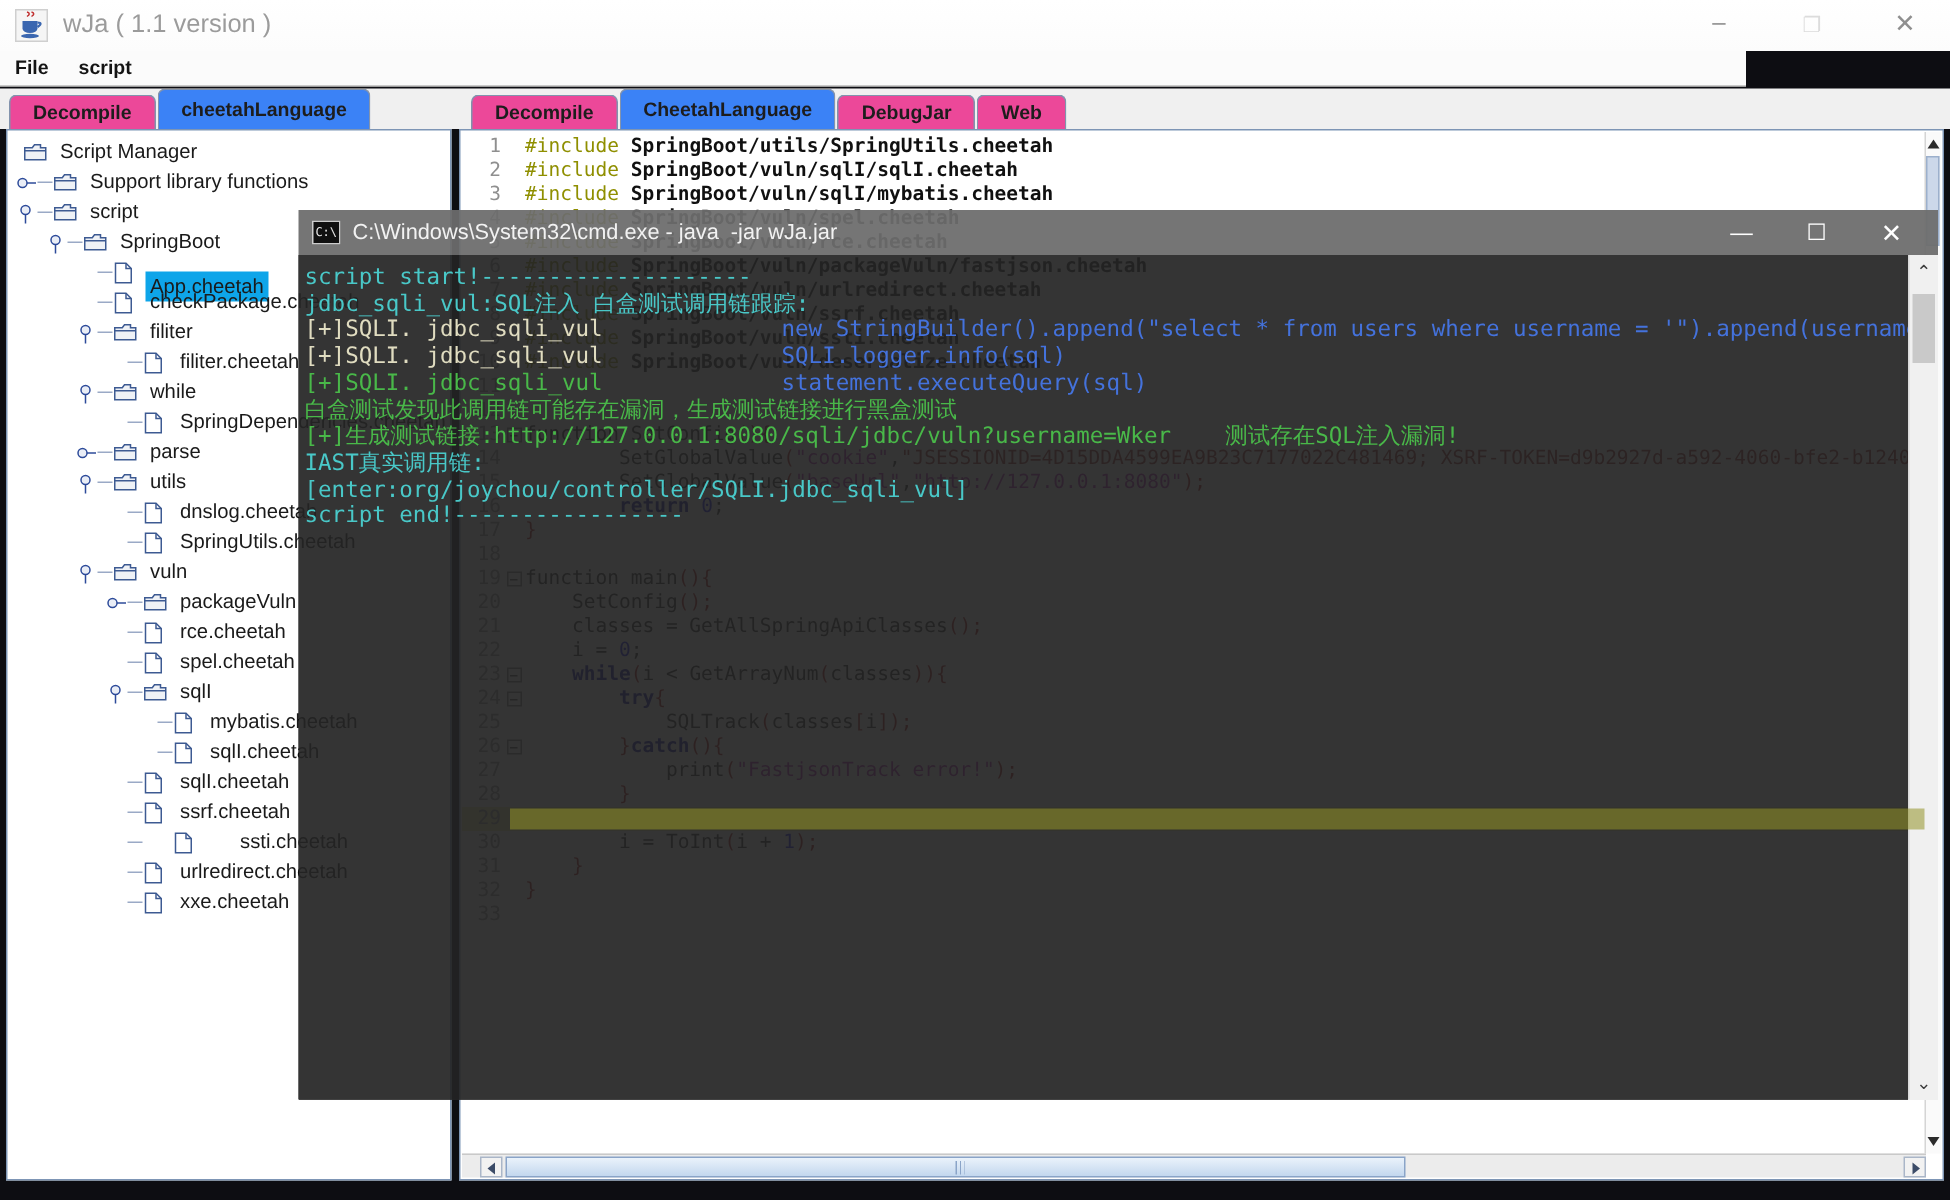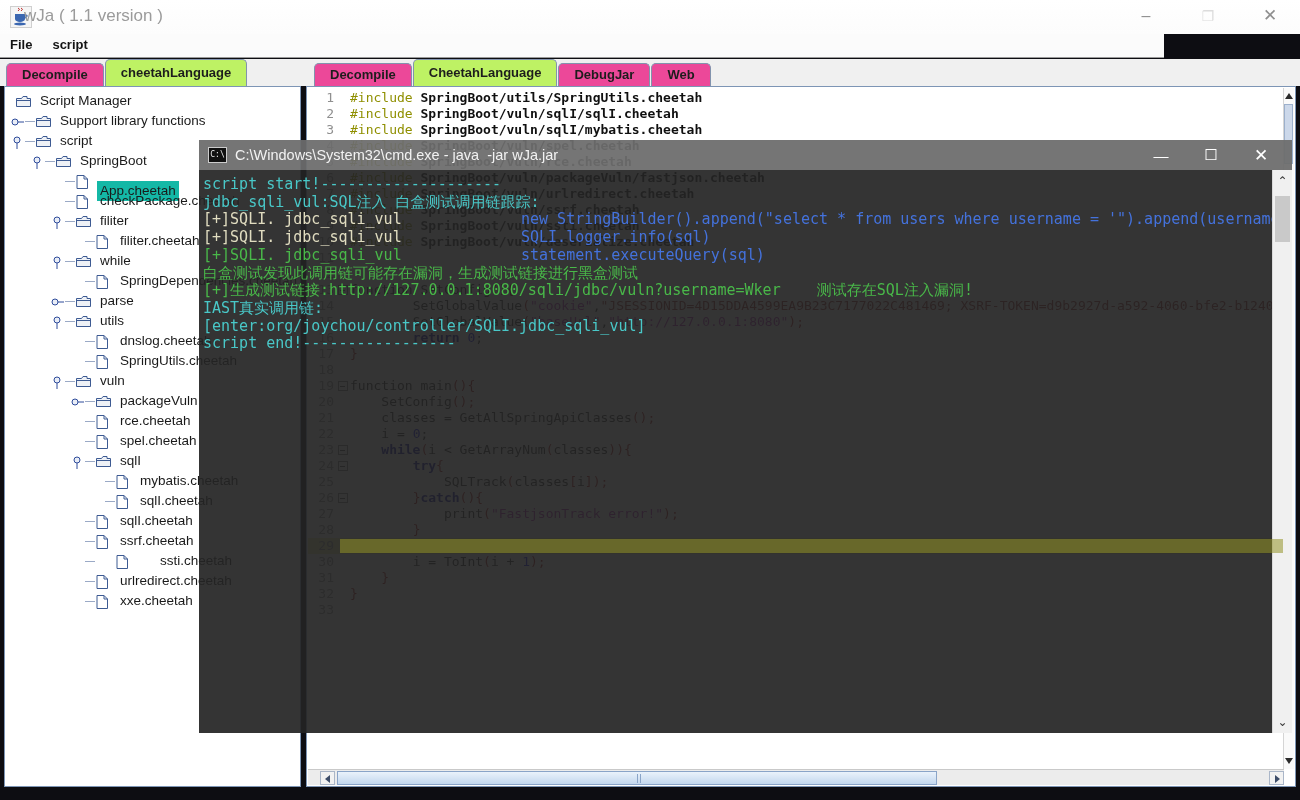--- a/index.html
+++ b/index.html
@@ -1,48 +1,48 @@
 <!DOCTYPE html>
 <html><head>
 <meta charset="utf-8">
 <style>
   html,body{margin:0;padding:0;}
   #frame{position:relative;width:1300px;height:800px;background:#0d0d12;overflow:hidden;
          font-family:"Liberation Sans",sans-serif;}
   
   #titlebar{position:absolute;left:0;top:0;width:1300px;height:34px;background:linear-gradient(#ffffff,#fcfcfc);}
   #java-icon{position:absolute;left:10px;top:6px;width:22px;height:22px;background:#f5f5f5;border:1px solid #cfcfcf;box-sizing:border-box;}
-  #win-title{position:absolute;left:24px;top:6px;font-size:17px;color:#9b9b9b;white-space:pre;}
+  #win-title{position:absolute;left:42px;top:6px;font-size:17px;color:#9b9b9b;white-space:pre;}
   .wbtn{position:absolute;top:0;width:44px;height:32px;text-align:center;line-height:32px;font-size:16px;}
   #btn-min{left:1124px;color:#8f8f8f;}
   #btn-max{left:1186px;color:#dcdcdc;font-size:14px;}
   #btn-close{left:1248px;color:#8f8f8f;font-size:17px;}
   #menubar{position:absolute;left:0;top:34px;width:1164px;height:24px;background:#fbfbfb;border-bottom:1px solid #9a9a9a;box-sizing:border-box;}
   .menu-item{display:inline-block;padding:3px 10px 0 10px;font-size:13px;font-weight:bold;color:#141414;}
   
   #tabstrip{position:absolute;left:0;top:59px;width:1300px;height:27px;background:#f0f0f0;}
   .tabgroup{position:absolute;bottom:0;height:27px;display:flex;align-items:flex-end;}
   #left-tabs{left:6px;} #right-tabs{left:314px;}
   .tab{display:inline-block;height:22px;line-height:22px;padding:0 15px;margin-right:1px;
        background:#ec4899;border:1px solid #8293ad;border-bottom:none;border-radius:5px 5px 0 0;
        font-size:13px;font-weight:bold;color:#1d1d1d;}
-  .tab.sel{background:#bef264;height:26px;line-height:26px;}
+  .tab.sel{background:#3b82f6;height:26px;line-height:26px;}
   
   #left-panel{position:absolute;left:4px;top:86px;width:297px;height:701px;background:#ffffff;
               border:1px solid #7d95b5;box-sizing:border-box;overflow:hidden;}
   #right-panel{position:absolute;left:306px;top:86px;width:990px;height:701px;background:#ffffff;
               border:1px solid #7d95b5;box-sizing:border-box;overflow:hidden;}
   
   #tree{position:absolute;left:2px;top:4px;right:2px;bottom:2px;overflow:hidden;font-size:13.5px;color:#1a1a1a;}
   .trow{height:20px;line-height:20px;white-space:nowrap;display:flex;align-items:center;}
   .thandle{display:inline-block;width:14px;height:14px;flex:none;}
   .tstub{display:inline-block;width:10px;height:0;border-top:1px solid #9aa9c6;flex:none;}
   .ticon{display:inline-block;width:18px;height:15px;flex:none;margin-right:4px;}
   .tlabel{padding:0 3px;}
-  .trow.sel .tlabel{background:#14b8a6;margin-top:20px;}
+  .trow.sel .tlabel{background:#0ea5e9;margin-top:20px;}
   
   #editor{position:absolute;left:1px;top:1px;right:11px;bottom:17px;overflow:hidden;background:#fff;
           font-family:"DejaVu Sans Mono",monospace;font-size:13px;line-height:16px;white-space:pre;}
   #codelines{position:absolute;left:0;top:2px;right:0;}
   .cl{height:16px;display:flex;}
   .ln{display:inline-block;width:26px;text-align:right;color:#8f8f8f;flex:none;padding-right:3px;}
   .fb{display:inline-block;width:13px;flex:none;position:relative;}
   .fb.on::before{content:"";position:absolute;left:1px;top:3px;width:8px;height:8px;border:1px solid #7e7e7e;background:#fff;}
   .fb.on::after{content:"";position:absolute;left:3px;top:8px;width:5px;border-top:1px solid #444;}
   .ct{flex:1;}

